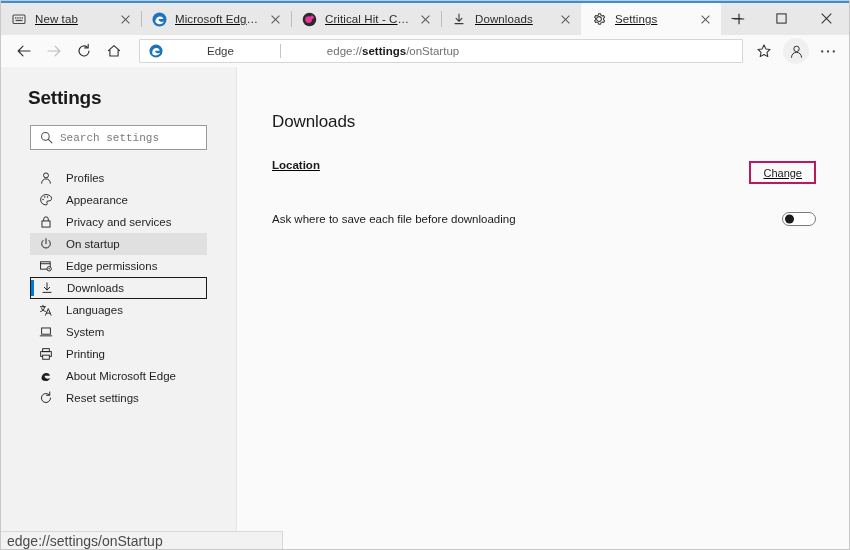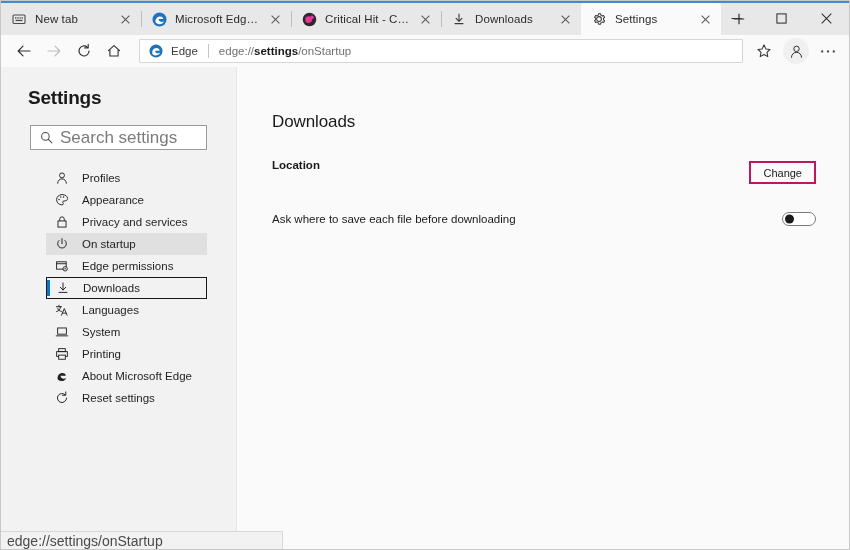--- a/index.html
+++ b/index.html
@@ -34,20 +34,21 @@
   }
   .tabs { display: flex; align-items: flex-end; height: 32px; }
   .tab {
     position: relative;
     display: flex; align-items: center;
     height: 32px;
     padding: 0 8px 0 10px;
     min-width: 140px;
     max-width: 150px;
     cursor: default;
+    text-decoration: underline;
   }
   .tab.active {
     background: #fafafa;
     border-top-left-radius: 3px;
     border-top-right-radius: 3px;
   }
   .tab .sep {
     position: absolute; left: 0; top: 8px;
     width: 1px; height: 16px;
     background: #bdbdbd;
@@ -110,20 +111,21 @@
   .tb-btn.disabled { color: #bdbdbd; }
   .omnibox {
     flex: 1 1 auto;
     height: 24px;
     margin: 0 6px 0 10px;
     background: #ffffff;
     border: 1px solid #d6d6d6;
     display: flex; align-items: center;
     padding: 0 8px;
     border-radius: 1px;
+    gap: 36px;
   }
   .omni-icon {
     width: 16px; height: 16px;
     flex: 0 0 16px;
     display: flex; align-items: center; justify-content: center;
     margin-right: 7px;
   }
   .omni-brand {
     font-size: 11.5px; color: #3b3b3b;
     white-space: nowrap;
@@ -183,39 +185,39 @@
   }
   .s-search .si {
     width: 14px; height: 14px;
     flex: 0 0 14px;
     margin-right: 7px;
     display: flex; align-items: center; justify-content: center;
     color: #4a4a4a;
   }
   .s-search input {
     border: 0; outline: 0; background: transparent;
-    font-family: Liberation Sans, sans-serif;
-    font-size: 17px;
+    font-family: Liberation Mono, monospace;
+    font-size: 11px;
     color: #3a3a3a;
     width: 100%;
   }
   .s-search input::placeholder { color: #7b7b7b; }
 
   .navlist { margin-top: 17px; }
   .nav-item {
     position: relative;
     height: 22px;
     display: flex; align-items: center;
     padding-left: 36px;
     margin: 0 29px 0 29px;
     font-size: 11.5px;
     color: #1f1f1f;
     cursor: default;
   }
-  .nav-wrap { margin-bottom: 0; margin-left: 16px; }
+  .nav-wrap { margin-bottom: 0; }
   .nav-item .nicon {
     position: absolute;
     left: 8px; top: 50%;
     transform: translateY(-50%);
     width: 16px; height: 16px;
     display: flex; align-items: center; justify-content: center;
     color: #1f1f1f;
   }
   .nav-item.hovered { background: #e0e0e0; }
   .nav-item.selected {
@@ -238,20 +240,21 @@
   }
   .c-head {
     font-size: 17px;
     color: #1a1a1a;
     margin-bottom: 27px;
     letter-spacing: -.1px;
   }
   .c-row {
     display: flex; align-items: flex-start;
     width: 544px;
+    text-decoration: underline;
   }
   .c-row .left { flex: 1 1 auto; }
   .c-label {
     font-size: 11.5px;
     font-weight: bold;
     color: #1a1a1a;
     margin-bottom: 7px;
   }
   .c-value {
     font-size: 11.5px;

